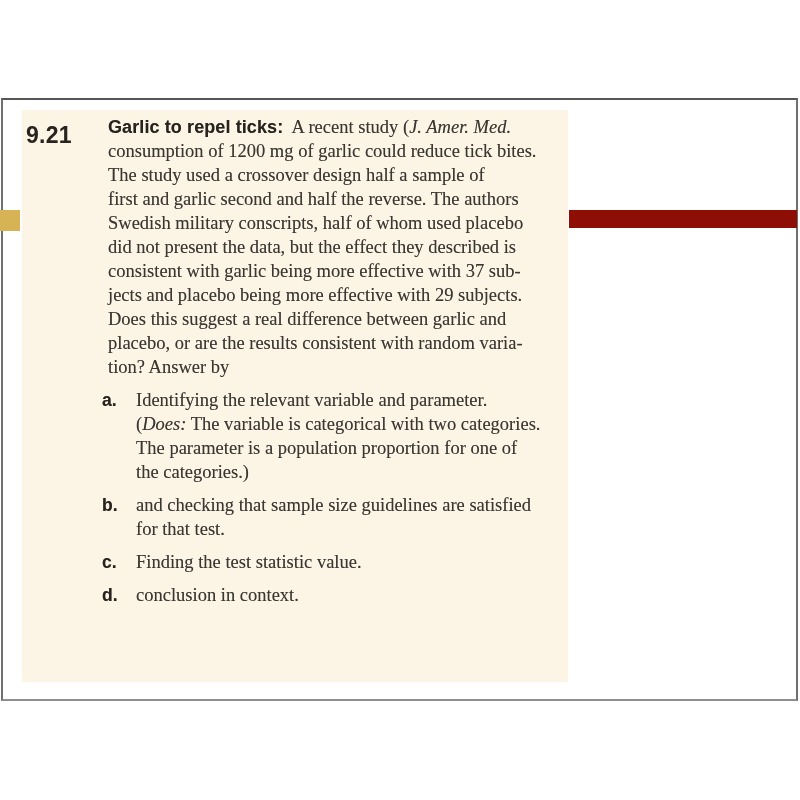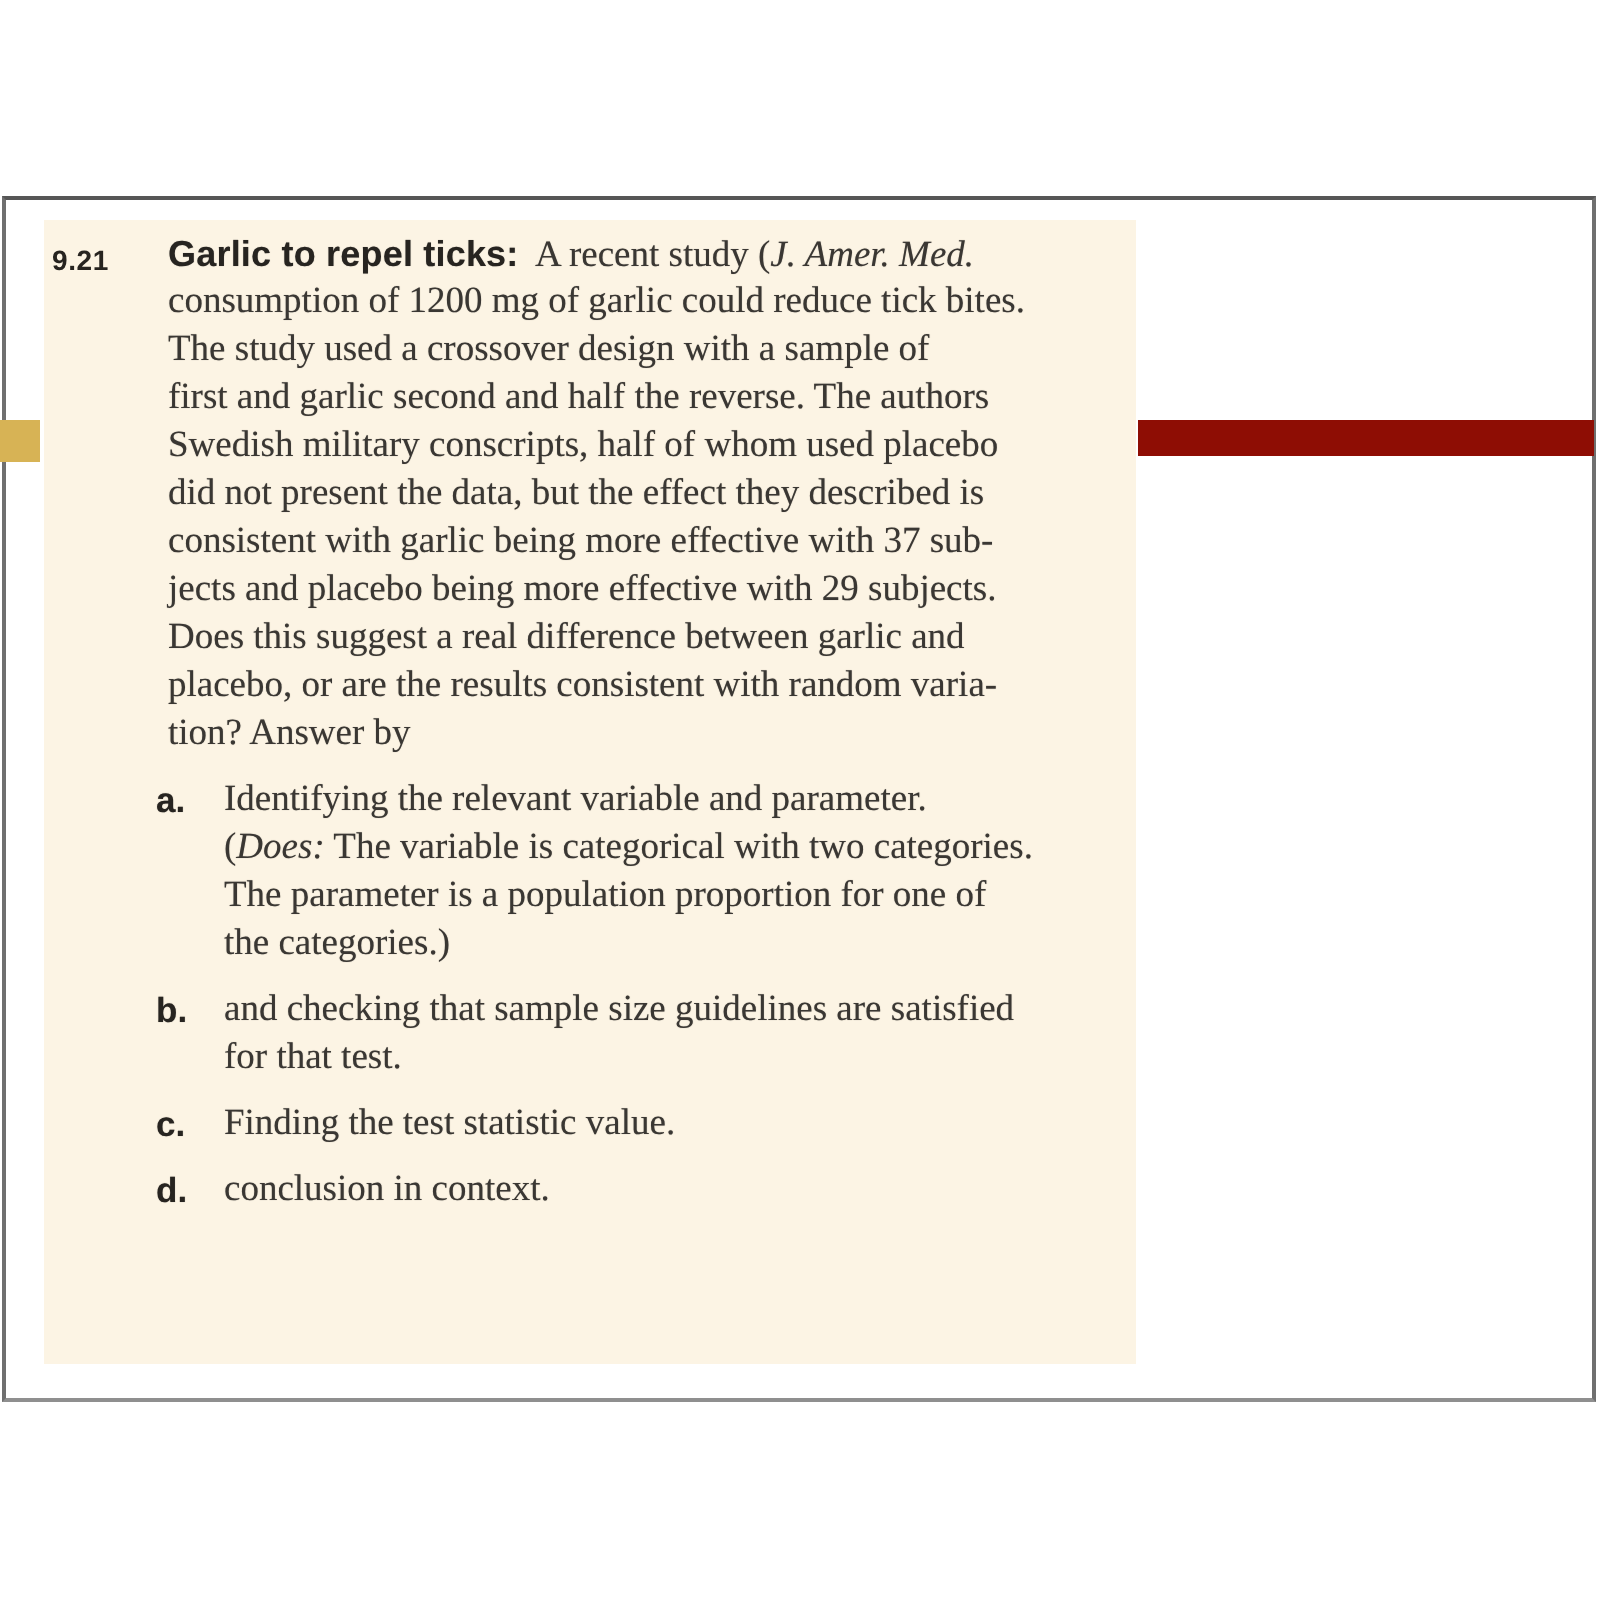--- a/index.html
+++ b/index.html
@@ -39,24 +39,24 @@
     position:absolute;left:22px;top:110px;width:546px;height:572px;
     background:var(--cream);
     color:var(--ink);
     padding-top:5px;
     z-index:2;
     overflow:hidden;
   }
   .problem-number{
     position:absolute;left:4px;top:12px;
     font-family:"Liberation Sans", sans-serif;
-    font-weight:700;font-size:14px;color:var(--ink-heading);
+    font-weight:700;font-size:23px;color:var(--ink-heading);
     letter-spacing:0.3px;
   }
-  .problem-content{margin-left:56px;}
+  .problem-content{margin-left:80px;}
   .tline{
     white-space:pre;
     height:24px;line-height:24px;
     font-size:18.5px;
     text-shadow:0 0 0.5px rgba(58,55,51,0.45);
   }
   .intro .tline{padding-left:6px;}
   .seg-n{font-family:"Liberation Serif", serif;}
   .seg-i{font-family:"Liberation Serif", serif;font-style:italic;}
   .seg-bs{
@@ -83,21 +83,21 @@
 
   <div class="gold-bar"></div>
   <div class="red-bar"></div>
 
   <div class="problem-box">
     <div class="problem-number">9.21</div>
     <div class="problem-content">
       <div class="intro" id="intro-lines">
           <div class="tline"><span class="seg-bs">Garlic to repel ticks:</span><span class="seg-n">  A recent study (</span><span class="seg-i">J. Amer. Med.</span></div>
           <div class="tline"><span class="seg-n">consumption of 1200 mg of garlic could reduce tick bites.</span></div>
-          <div class="tline"><span class="seg-n">The study used a crossover design with a sample of</span></div>
+          <div class="tline"><span class="seg-n">The study used a crossover design half a sample of</span></div>
           <div class="tline"><span class="seg-n">first and garlic second and half the reverse. The authors</span></div>
           <div class="tline"><span class="seg-n">Swedish military conscripts, half of whom used placebo</span></div>
           <div class="tline"><span class="seg-n">did not present the data, but the effect they described is</span></div>
           <div class="tline"><span class="seg-n">consistent with garlic being more effective with 37 sub-</span></div>
           <div class="tline"><span class="seg-n">jects and placebo being more effective with 29 subjects.</span></div>
           <div class="tline"><span class="seg-n">Does this suggest a real difference between garlic and</span></div>
           <div class="tline"><span class="seg-n">placebo, or are the results consistent with random varia-</span></div>
           <div class="tline"><span class="seg-n">tion? Answer by</span></div>
         </div>
       <div id="parts-list">

